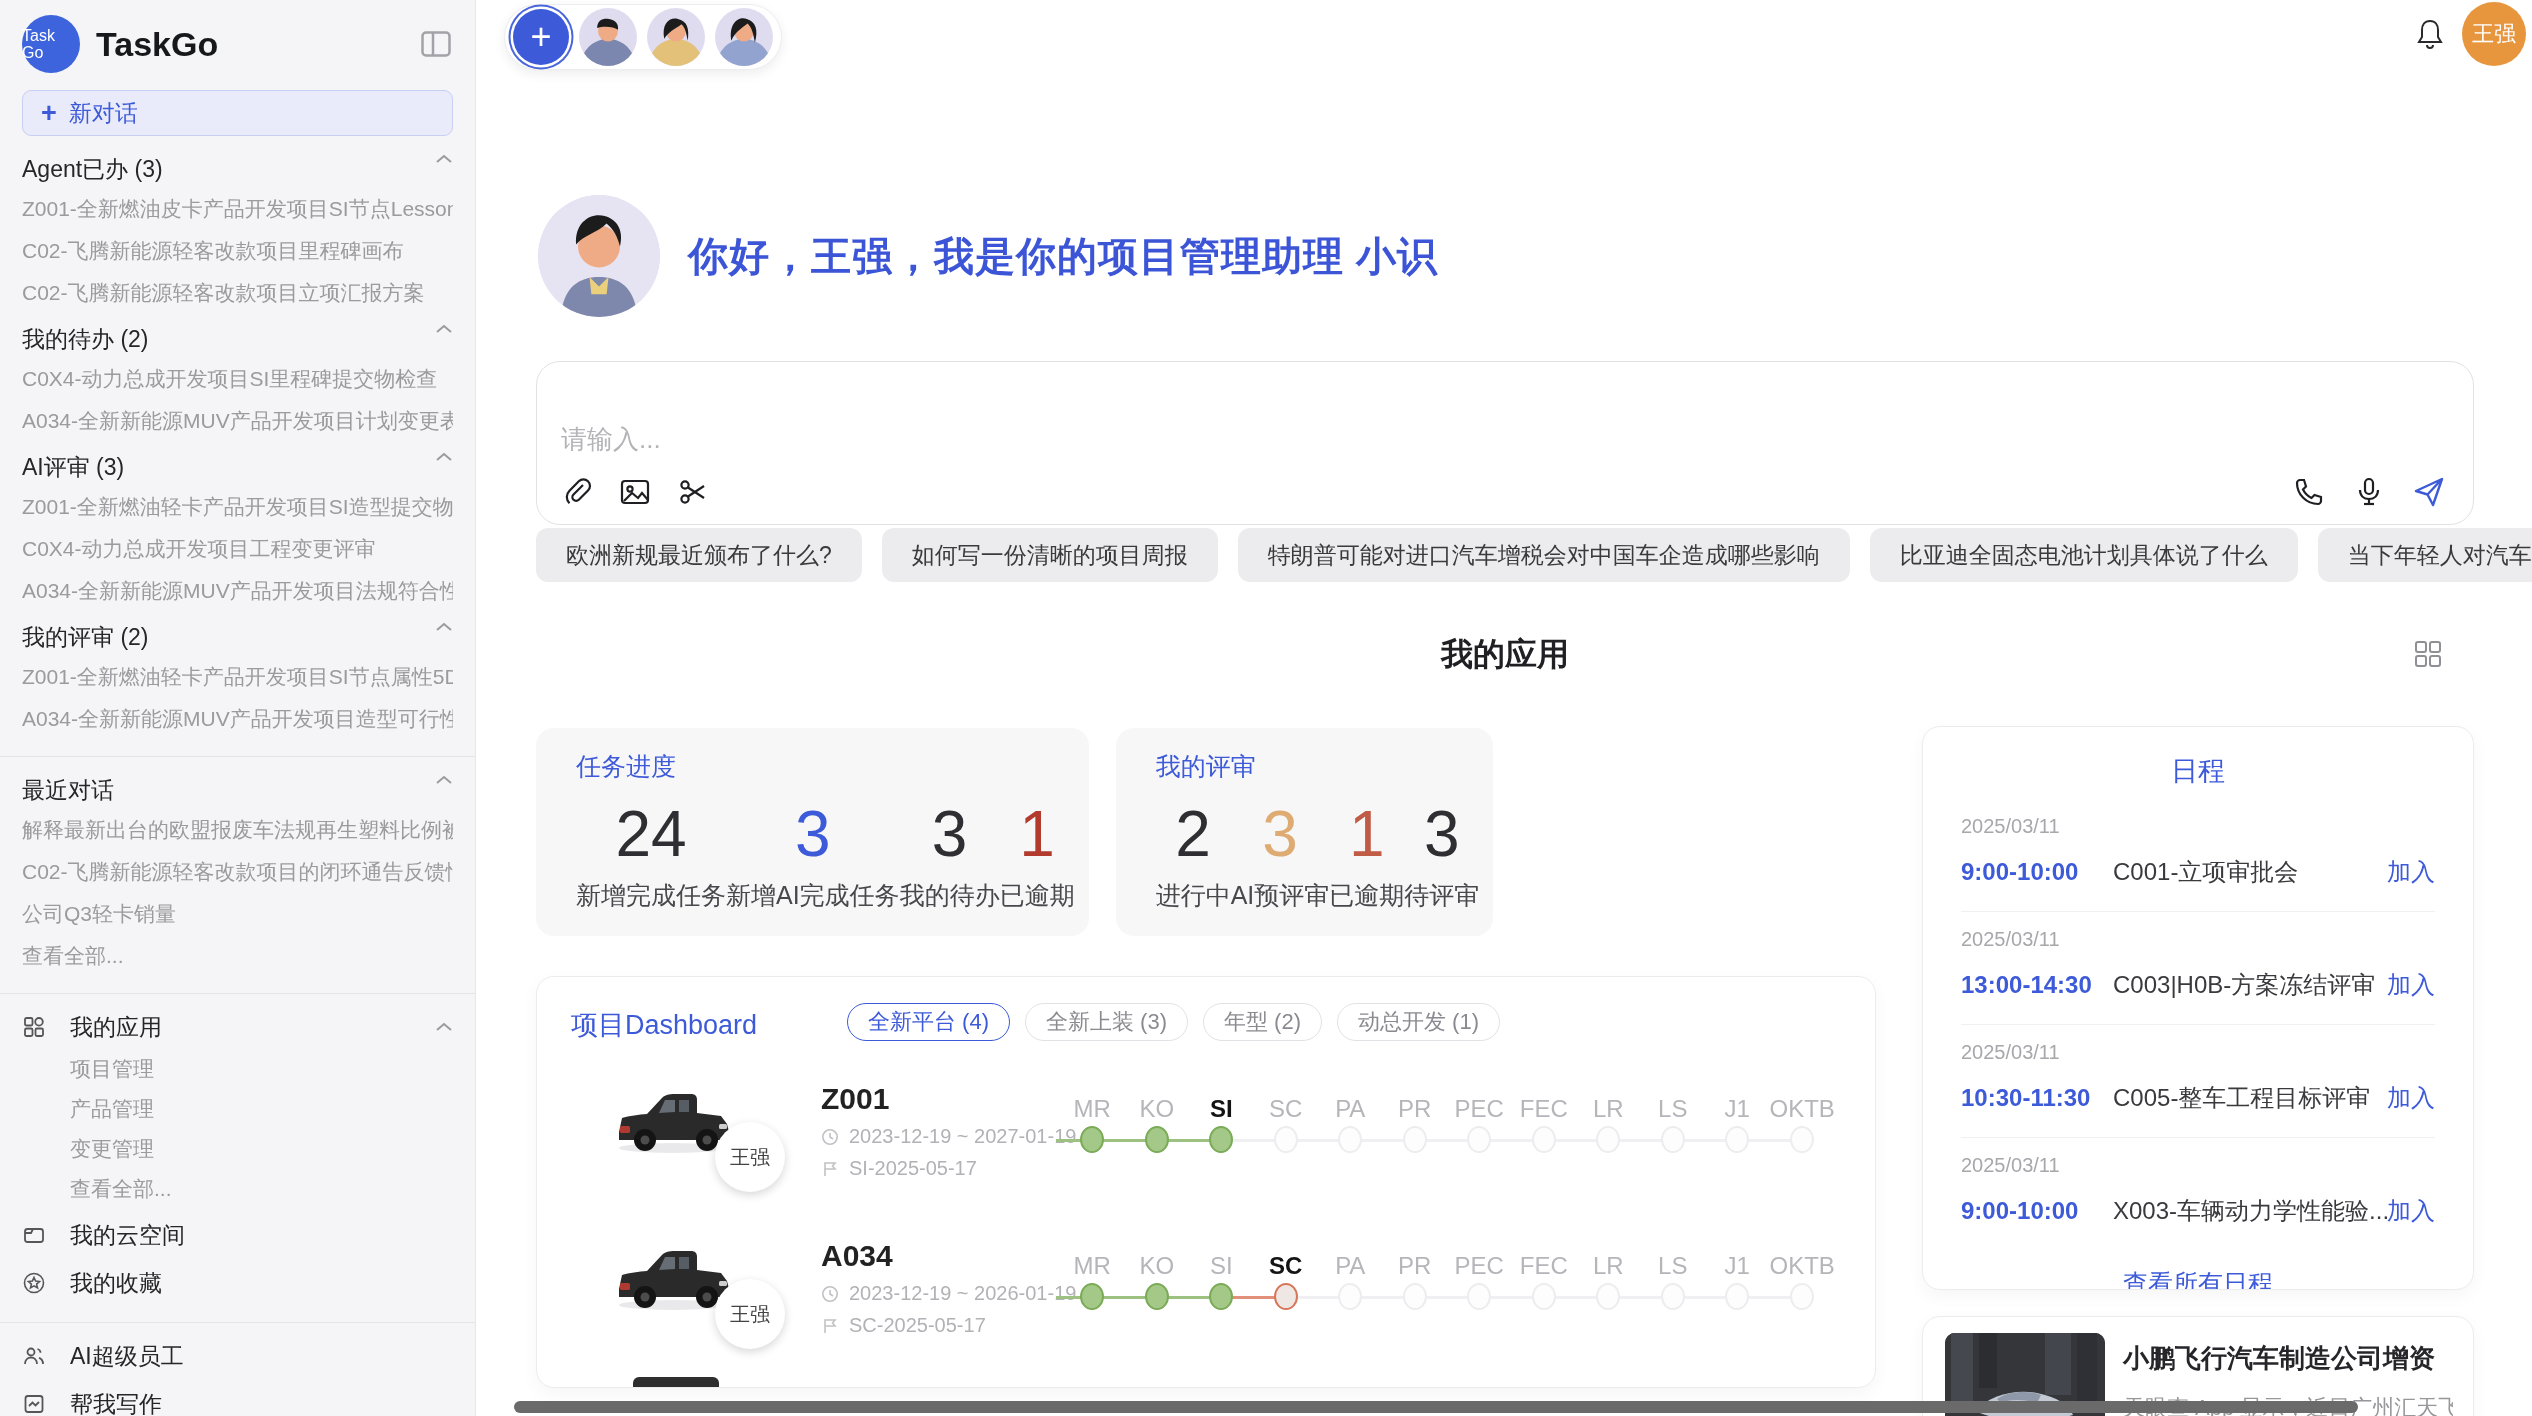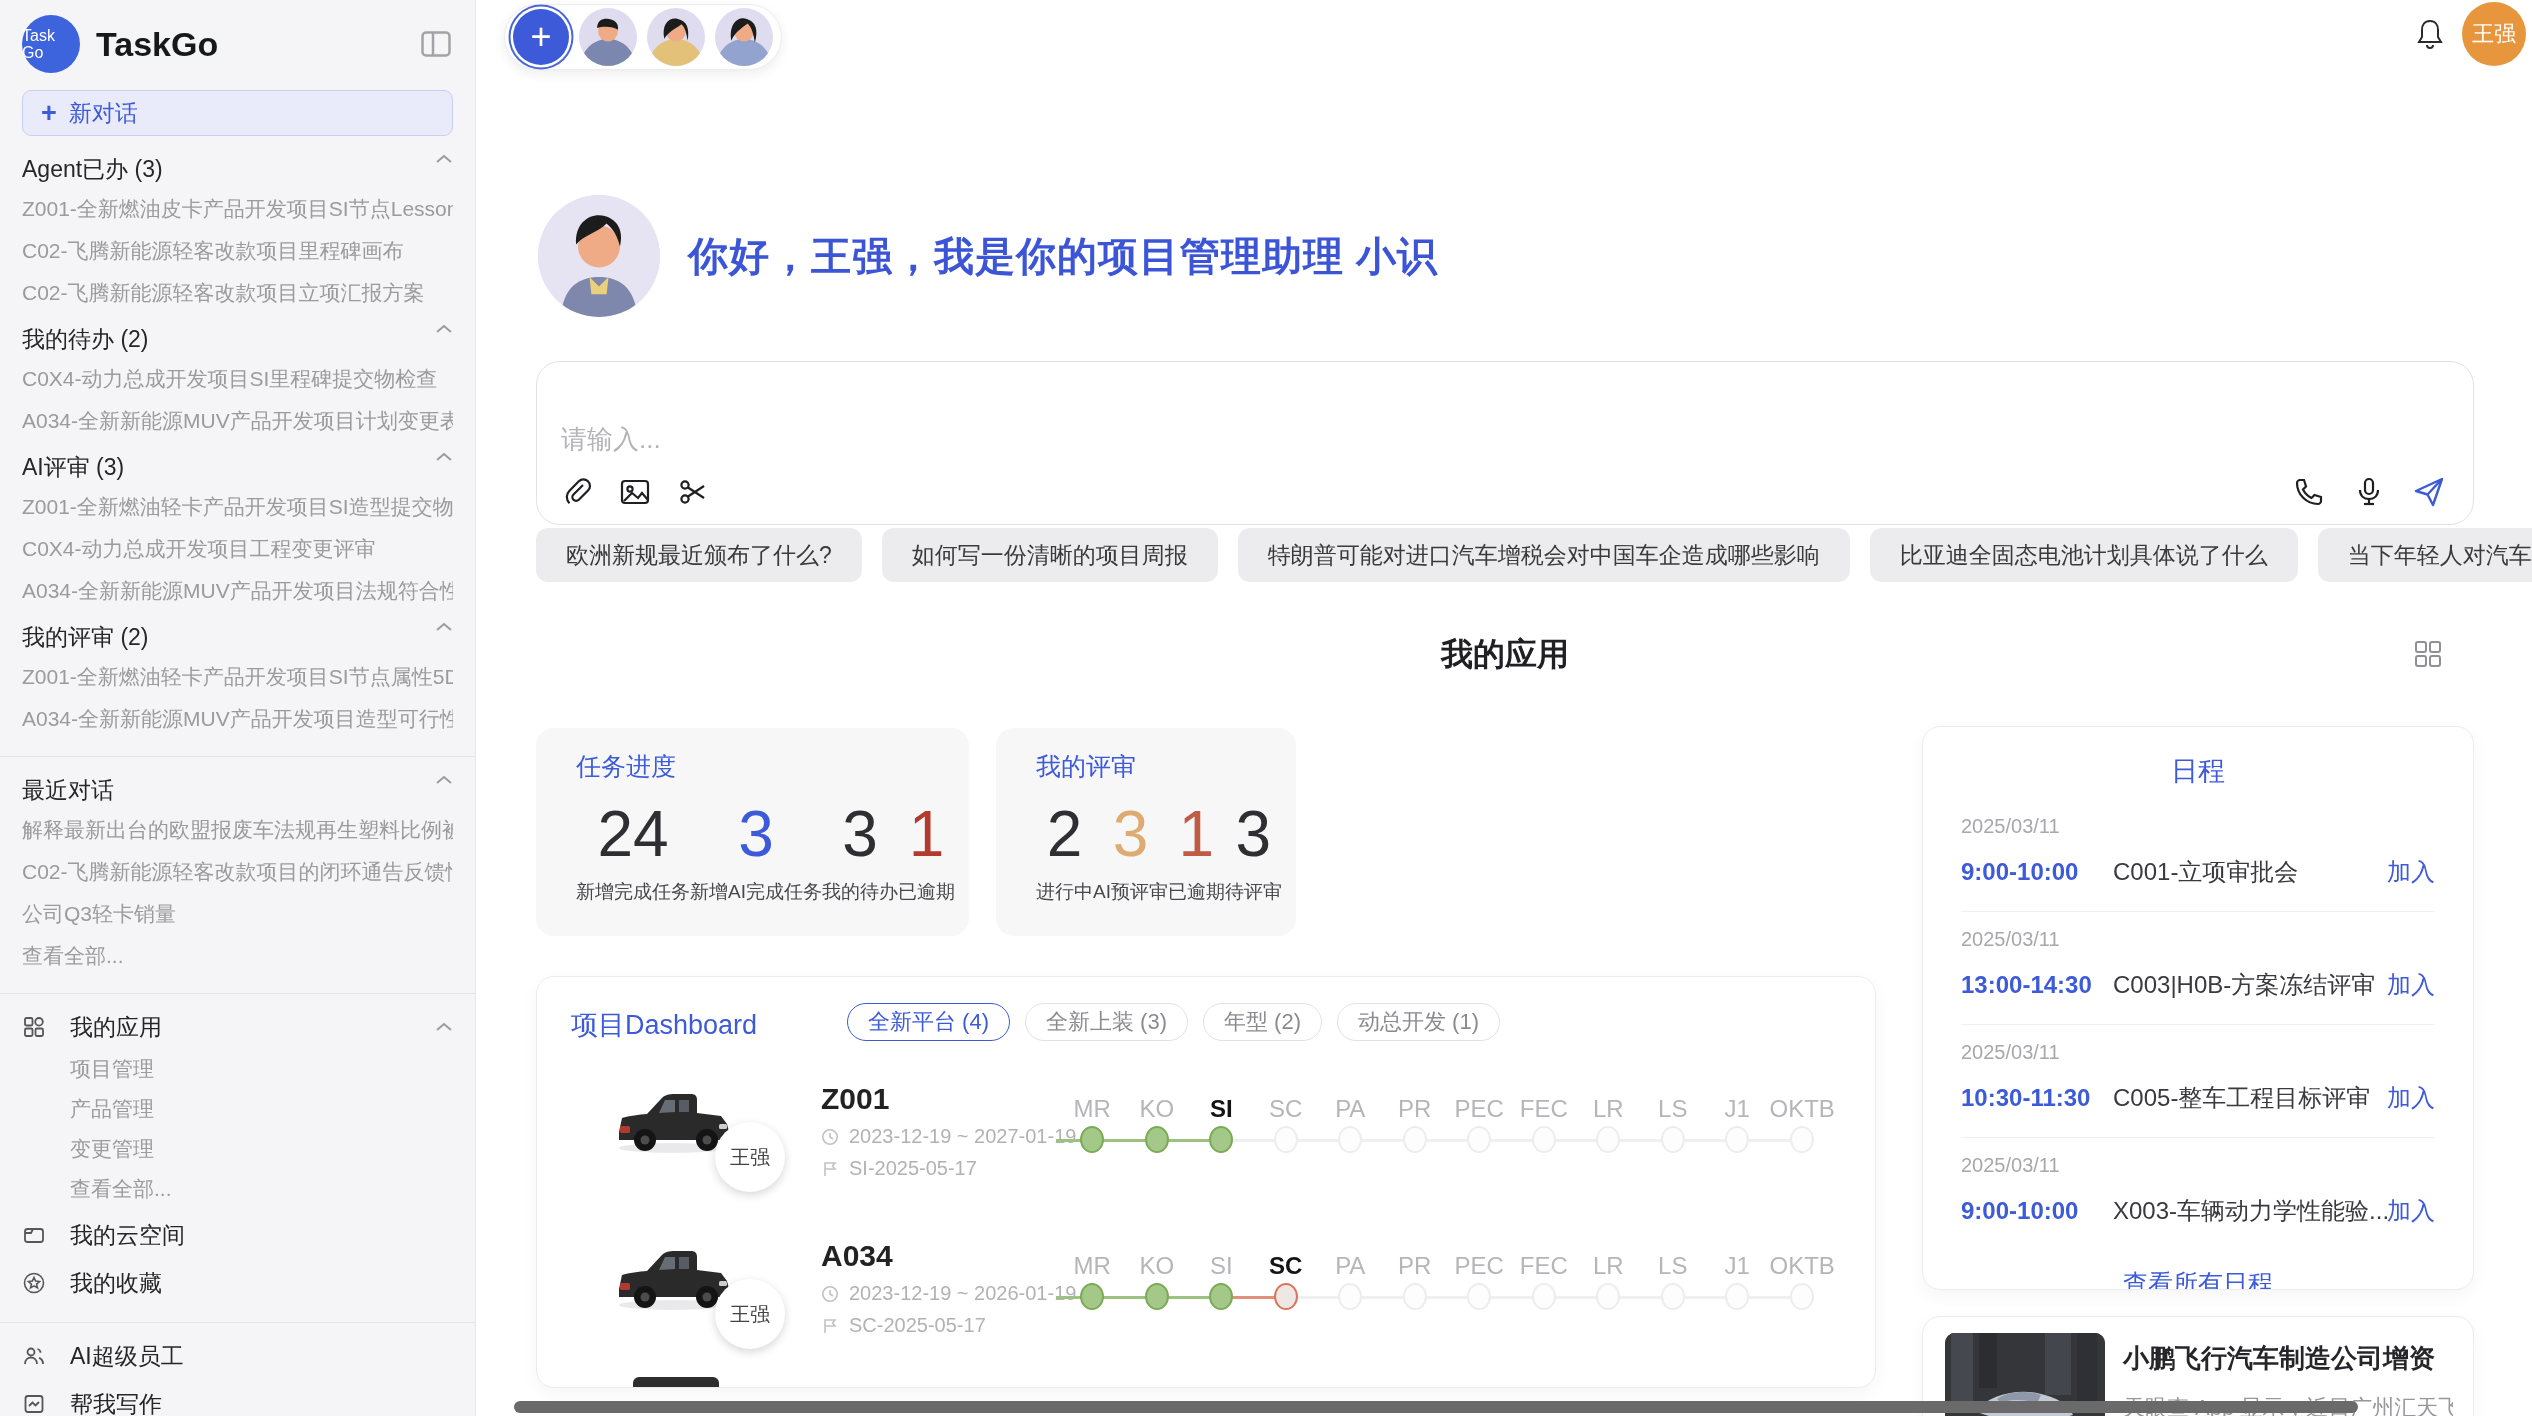--- a/index.html
+++ b/index.html
@@ -62,21 +62,21 @@
   .brief-head { position:absolute; left:536px; top:630px; width:1938px; height:48px; }
   .brief-title { text-align:center; font-size:32px; font-weight:bold; color:#202024; line-height:48px; }
   .brief-grid-icon { position:absolute; right:30px; top:8px; width:32px; height:32px; cursor:pointer; }
 
   .stats { position:absolute; left:536px; top:728px; display:flex; gap:27px; }
   .stat-card { height:208px; background:#f7f7f8; border-radius:18px; padding:22px 14px 0 40px; position:relative; }
   .stat-card .sc-title { font-size:25px; color:#3d5ad8; }
   .stat-row { display:flex; justify-content:space-evenly; margin-top:14px; }
   .stat { text-align:center; }
   .stat .v { font-size:64px; font-weight:500; line-height:74px; }
-  .stat .l { font-size:19px; color:#48484c; margin-top:8px; }
+  .stat .l { font-size:25px; color:#48484c; margin-top:8px; }
   .c-dark{color:#2f2f33;} .c-blue{color:#3d5ad8;} .c-red{color:#b23b2e;} .c-tan{color:#deab72;} .c-rust{color:#c05b45;}
 
   
   .dash { position:absolute; left:536px; top:976px; width:1340px; height:412px; background:#fff;
     border:1px solid #ececef; border-radius:18px; box-shadow:0 6px 18px rgba(0,0,0,.04); overflow:hidden; }
   .dash-title { position:absolute; left:34px; top:30px; font-size:27px; color:#3d5ad8; }
   .dash-tabs { position:absolute; left:310px; top:26px; display:flex; gap:15px; }
   .dtab { height:38px; border-radius:19px; border:1px solid #e2e2e6; background:#fff; color:#8a8a90;
     font-size:22px; padding:0 20px; font-family:inherit; white-space:nowrap; cursor:pointer; }
   .dtab.active { border:1.5px solid #3d5ad8; color:#3d5ad8; }

